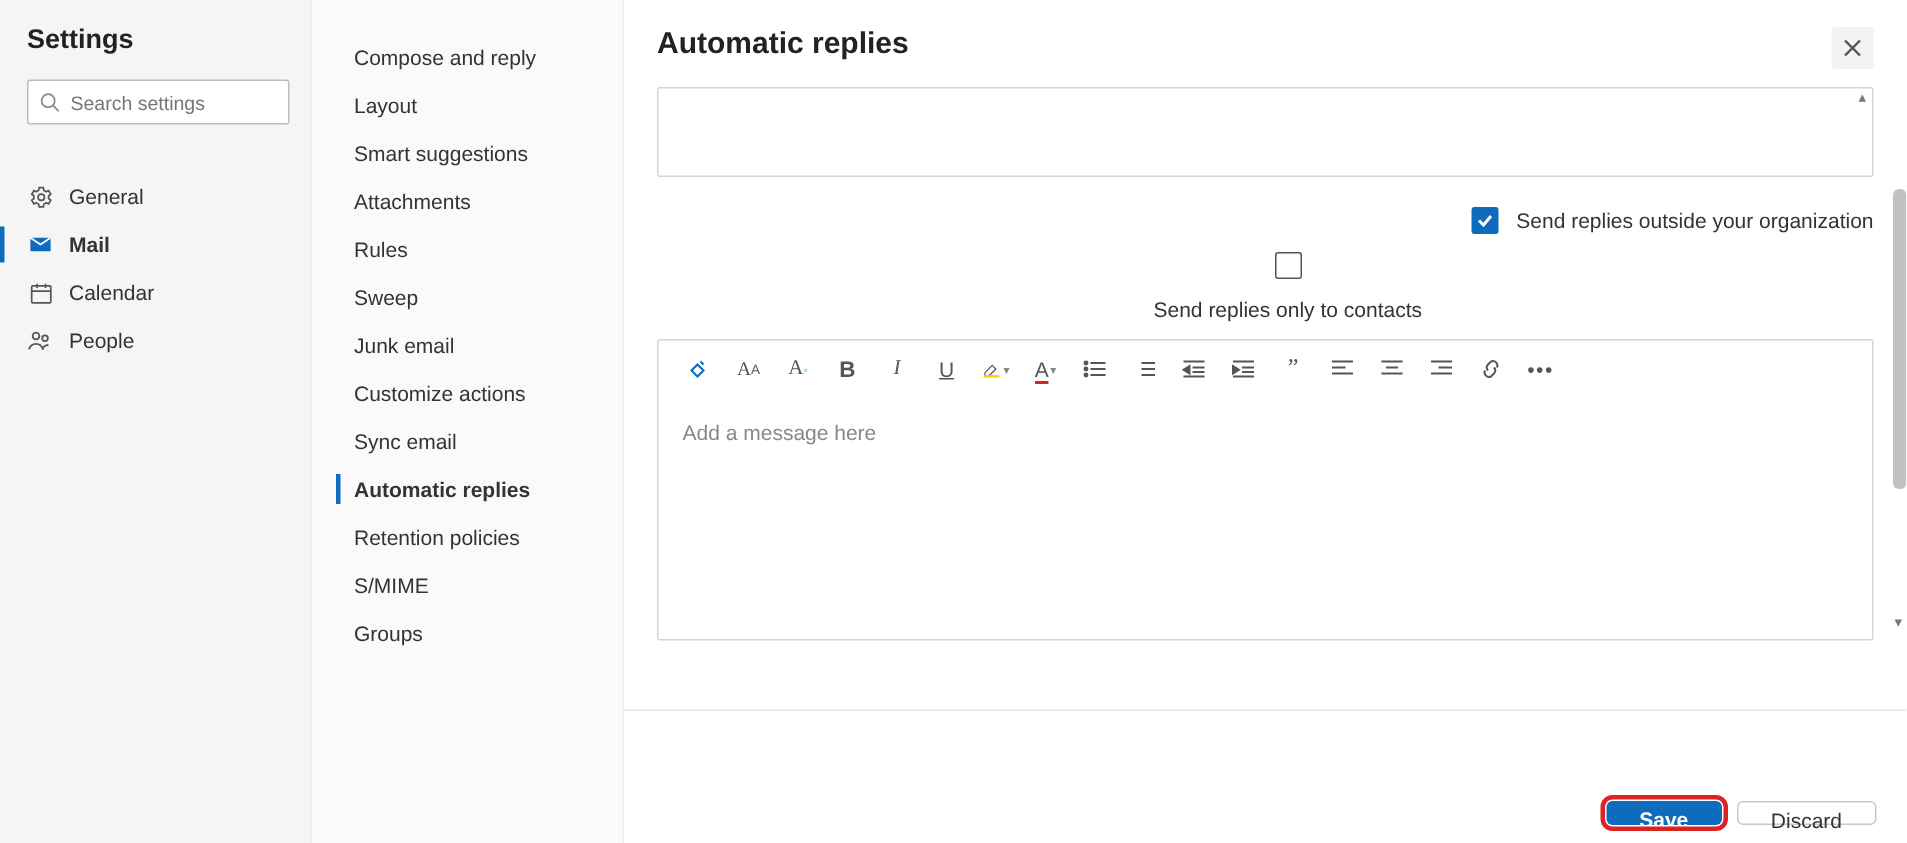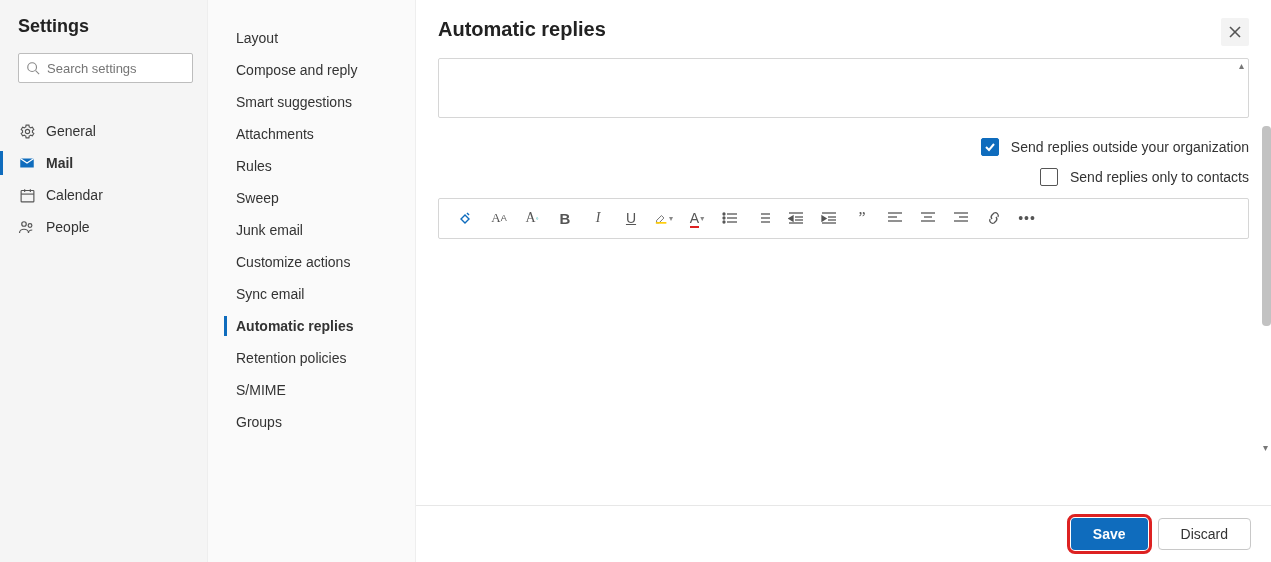--- a/index.html
+++ b/index.html
@@ -26,39 +26,39 @@
 .main-panel { flex:1; background:#fff; display:flex; flex-direction:column; position:relative; }
 .main-header { padding:18px 22px 12px 22px; display:flex; justify-content:space-between; align-items:flex-start; }
 .main-header h2 { font-size:20px; font-weight:600; color:#222; }
 .close-btn { width:28px; height:28px; border:none; background:#f3f3f3; border-radius:2px; display:flex; align-items:center; justify-content:center; cursor:pointer; font-size:16px; color:#555; }
 
 .content-body { flex:1; padding:0 22px; overflow:auto; position:relative; }
 .text-box-top { border:1px solid #d6d6d6; border-radius:2px; height:60px; margin-bottom:20px; background:#fff; position:relative; }
 .scroll-up-arrow { position:absolute; top:2px; right:4px; font-size:10px; color:#777; line-height:1; }
 
 .cb-row { display:flex; align-items:center; gap:12px; margin-bottom:12px; font-size:14px; color:#333;justify-content:flex-end; }
-.cb-row.indent { margin-left:30px; }
+.cb-row.indent { margin-left:30px;flex-direction:column; }
 .checkbox { width:18px; height:18px; border:1px solid #555; border-radius:2px; display:flex; align-items:center; justify-content:center; background:#fff; cursor:pointer; }
 .checkbox.checked { background:#0f6cbd; border-color:#0f6cbd; }
 .checkbox.checked svg { display:block; }
 .checkbox svg { display:none; }
 
 .editor { border:1px solid #d6d6d6; border-radius:2px; background:#fff; margin-top:10px; }
 .toolbar { display:flex; align-items:center; gap:15px; padding:10px 18px; border-bottom:1px solid transparent; flex-wrap:wrap; }
 .tool { width:18px; height:18px; display:flex; align-items:center; justify-content:center; color:#555; cursor:pointer; font-size:14px; }
 .tool .chev { font-size:8px; margin-left:1px; color:#888; }
 .editor-body { padding:14px 16px 100px 16px; min-height:160px; }
 .editor-body .placeholder { color:#888; font-size:14px; }
 
 .scroll-track { position:absolute; right:0; top:68px; bottom:66px; width:9px; }
 .scroll-thumb { position:absolute; right:0; top:0; width:9px; height:200px; background:#c2c2c2; border-radius:4px; }
 .scroll-down-arrow { position:absolute; right:3px; bottom:-14px; font-size:10px; color:#777; }
 
 .footer { border-top:1px solid #e7e7e7; padding:12px 20px; display:flex; justify-content:flex-end; gap:10px; }
-.btn { height:32px; padding:4px 22px; border-radius:4px; font-size:14px; cursor:pointer; }
+.btn { height:16px; padding:4px 22px; border-radius:4px; font-size:14px; cursor:pointer;margin-top:48px; }
 .btn-primary { background:#0f6cbd; color:#fff; border:none; outline:3px solid #d22; outline-offset:1px; font-weight:600; }
 .btn-secondary { background:#fff; color:#333; border:1px solid #c8c8c8; }
 </style>
 </head>
 <body>
 
 <div class="left-panel">
   <h1>Settings</h1>
   <div class="search-wrap">
     <svg width="14" height="14" viewBox="0 0 16 16" fill="none" stroke="#888" stroke-width="1.3">
@@ -108,24 +108,24 @@
           <path d="M2 20c0-3 3-5 6-5s6 2 6 5"></path>
           <path d="M14 20c0-2 2-4 5-4"></path>
         </svg>
     </span>
     <span>People</span>
   </div>
 </div>
 
 <div class="sub-panel">
   <div class="sub-item">
+      <span>Compose and reply</span>
+    </div>
+  <div class="sub-item">
       <span>Layout</span>
-    </div>
-  <div class="sub-item">
-      <span>Compose and reply</span>
     </div>
   <div class="sub-item">
       <span>Smart suggestions</span>
     </div>
   <div class="sub-item">
       <span>Attachments</span>
     </div>
   <div class="sub-item">
       <span>Rules</span>
     </div>
@@ -269,20 +269,23 @@
             </svg>
           </span>
         <span class="tool">
             <svg width="16" height="14" viewBox="0 0 16 14" fill="none" stroke="#555" stroke-width="1.3">
               <path d="M6 8a3 3 0 0 1 0-4l2-2a3 3 0 0 1 4 4"></path>
               <path d="M10 6a3 3 0 0 1 0 4l-2 2a3 3 0 0 1-4-4"></path>
             </svg>
           </span>
         <span class="tool" style="letter-spacing:1px;">•••</span>
       </div>
+      <div class="editor-body">
+        <span class="placeholder">Add a message here</span>
+      </div>
     </div>
 
     <div class="scroll-track">
       <div class="scroll-thumb"></div>
       <span class="scroll-down-arrow">▾</span>
     </div>
   </div>
 
   <div class="footer">
     <button class="btn btn-primary">Save</button>

